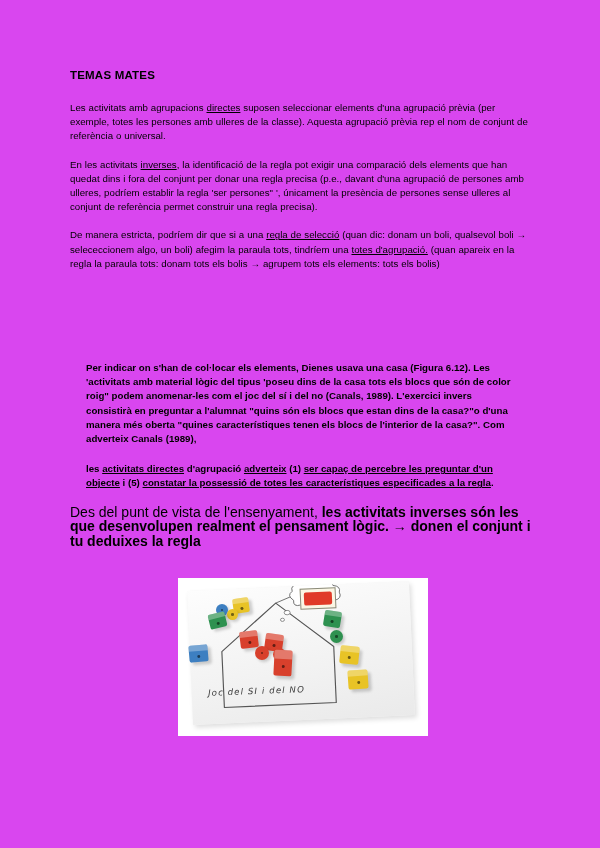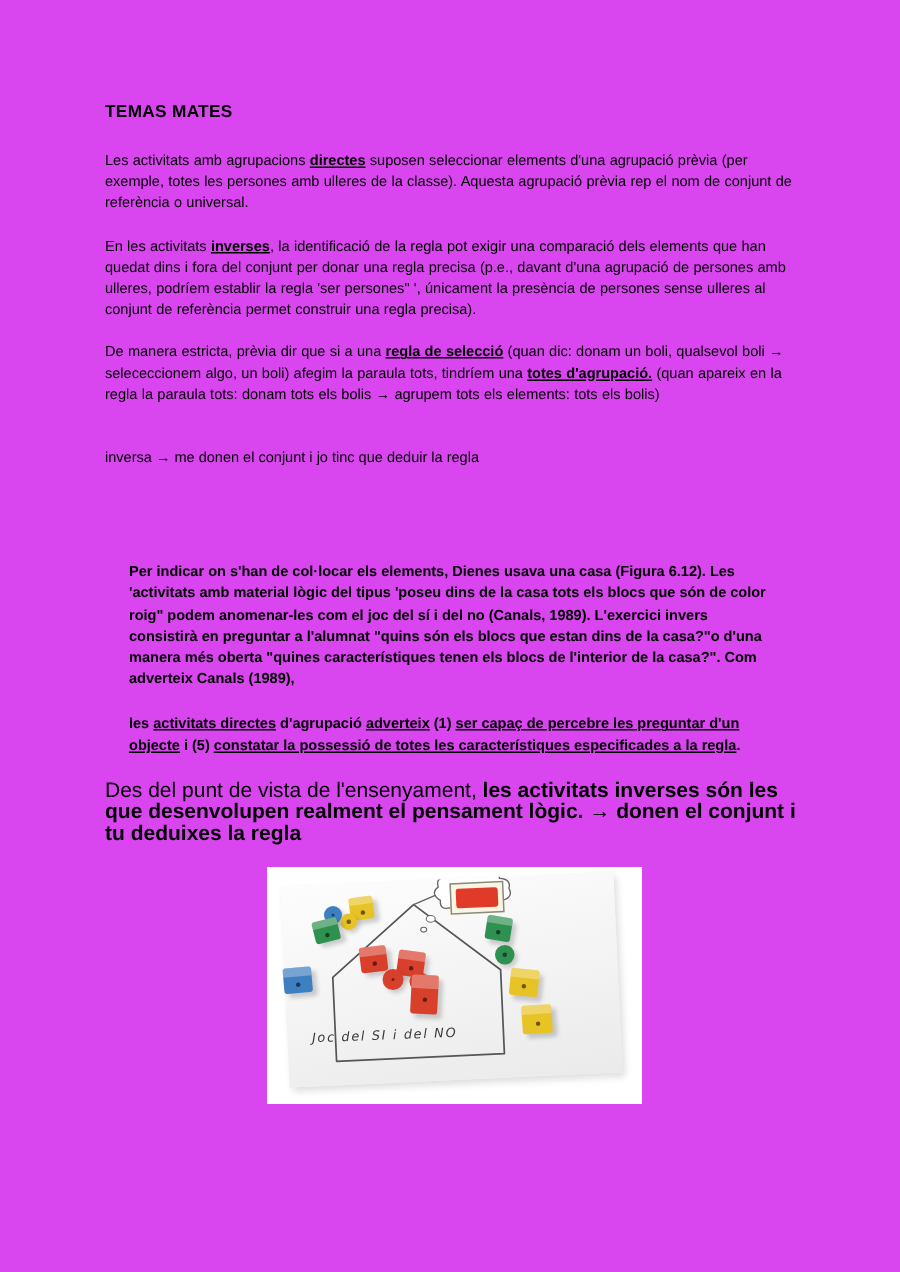--- a/index.html
+++ b/index.html
@@ -38,21 +38,21 @@
   }
   p.para {
     font-size: 9.7px;
     line-height: 14.2px;
     margin: 0 0 14px 0;
     text-align: left;
     word-spacing: 0.2px;
   }
   .u { text-decoration: underline; }
   .b { font-weight: bold; }
-  .bu { font-weight: bold; text-decoration: underline; margin-top: 22px; }
+  .bu { font-weight: normal; text-decoration: underline; margin-top: 22px; }
   .arrow-block {
     font-size: 9.7px;
     line-height: 14.2px;
     margin: 0;
   }
   .arrow-line { margin: 0; }
   .gap-lg { height: 46px; }
   .gap-sm { height: 14px; }
   p.para-tight {
     font-size: 9.7px;
@@ -177,27 +177,26 @@
 
     <p class="para">
       <span>Les activitats amb agrupacions </span><span class="bu">directes</span><span> suposen seleccionar elements d'una agrupació prèvia (per exemple, totes les persones amb ulleres de la classe). Aquesta agrupació prèvia rep el nom de conjunt de referència o universal.</span>
     </p>
 
     <p class="para">
       <span>En les activitats </span><span class="bu">inverses</span><span>, la identificació de la regla pot exigir una comparació dels elements que han quedat dins i fora del conjunt per donar una regla precisa (p.e., davant d'una agrupació de persones amb ulleres, podríem establir la regla 'ser persones" ', únicament la presència de persones sense ulleres al conjunt de referència permet construir una regla precisa).</span>
     </p>
 
     <p class="para">
-      <span>De manera estricta, prèvia dir que si a una </span><span class="bu">regla de selecció</span><span> (quan dic: donam un boli, qualsevol boli → selececcionem algo, un boli) afegim la paraula tots, tindríem una </span><span class="bu">totes d'agrupació.</span><span> (quan apareix en la regla la paraula tots: donam tots els bolis → agrupem tots els elements: tots els bolis)</span>
+      <span>De manera estricta, podríem dir que si a una </span><span class="bu">regla de selecció</span><span> (quan dic: donam un boli, qualsevol boli → selececcionem algo, un boli) afegim la paraula tots, tindríem una </span><span class="bu">totes d'agrupació.</span><span> (quan apareix en la regla la paraula tots: donam tots els bolis → agrupem tots els elements: tots els bolis)</span>
     </p>
 
     <div class="gap-sm"></div>
 
     <div class="arrow-block">
-      <div class="arrow-line">inversa → me donen el conjunt i jo tinc que deduir la regla</div>
     </div>
 
     <div class="gap-lg"></div>
 
     <p class="para-tight">
       <span>Per indicar on s'han de col·locar els elements, Dienes usava una casa (Figura 6.12). Les 'activitats amb material lògic del tipus 'poseu dins de la casa tots els blocs que són de color roig" podem anomenar-les com el joc del sí i del no (Canals, 1989). L'exercici invers consistirà en preguntar a l'alumnat "quins són els blocs que estan dins de la casa?"o d'una manera més oberta "quines característiques tenen els blocs de l'interior de la casa?". Com adverteix Canals (1989),</span>
     </p>
 
     <p class="para-tight" style="margin-bottom:14px;">
       <span>les </span><span class="u">activitats directes</span><span> d'agrupació </span><span class="u">adverteix</span><span> (1) </span><span class="u">ser capaç de percebre les preguntar d'un objecte</span><span> i (5) </span><span class="u">constatar la possessió de totes les característiques especificades a la regla</span><span>.</span>

